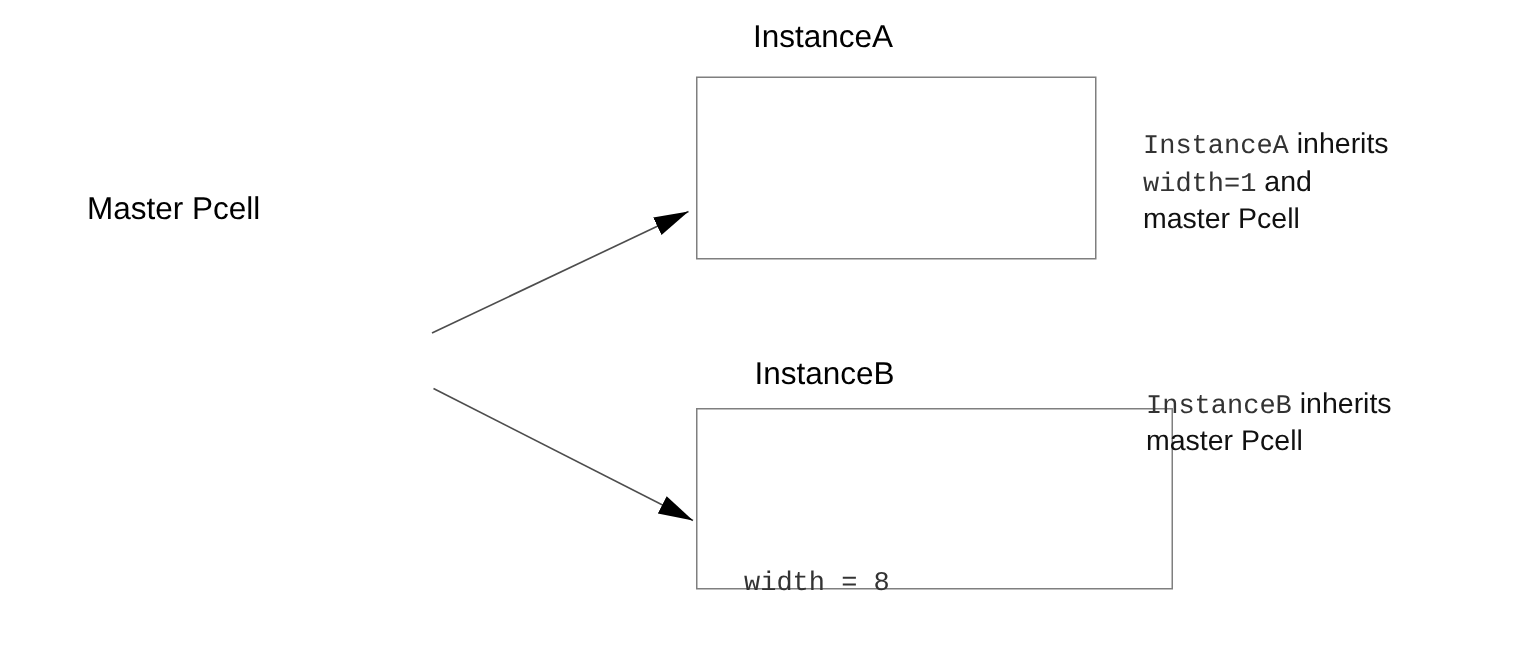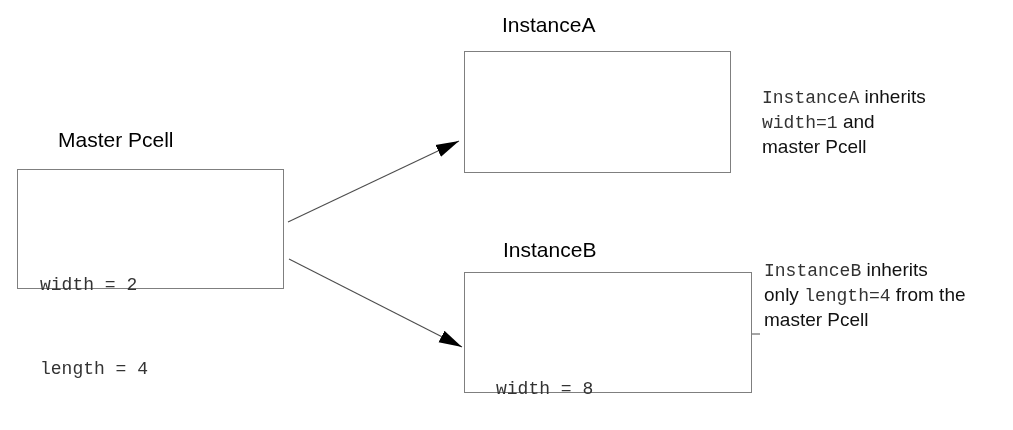--- a/index.html
+++ b/index.html
@@ -24,21 +24,21 @@
     pointer-events: none;
   }
   .box {
     position: absolute;
     border: 1px solid #7f7f7f;
     background: #ffffff;
     box-sizing: border-box;
   }
   .master-box   { left: 17px;  top: 169px; width: 267px; height: 120px; }
   .instance-a-box { left: 464px; top: 51px;  width: 267px; height: 122px; }
-  .instance-b-box { left: 464px; top: 272px; width: 288px; height: 121px; }
+  .instance-b-box { left: 464px; top: 272px; width: 318px; height: 121px; }
   .box-label {
     position: absolute;
     font-size: 21px;
     line-height: 24px;
     color: #000000;
     white-space: nowrap;
   }
   .master-label     { left: 58px;  top: 128px; }
   .instance-a-label { left: 502px; top: 13px; }
   .instance-b-label { left: 503px; top: 238px; }
@@ -82,42 +82,35 @@
     </g>
     <g>
       <line x1="289" y1="259" x2="462" y2="347" stroke="#4d4d4d" stroke-width="1.1" marker-end="url(#ah)"></line>
     </g>
     <g>
       <line x1="760" y1="334" x2="633" y2="334" stroke="#4d4d4d" stroke-width="1.1" marker-end="url(#ah)"></line>
     </g>
   </svg>
 
   <div class="box-label master-label">Master Pcell</div>
-  <div class="box master-box">
-    <div class="param-block master-params">
-      <div class="mono">width = 2</div>
-      <div class="mono">length = 4</div>
-    </div>
-  </div>
 
   <div class="box-label instance-a-label">InstanceA</div>
   <div class="box instance-a-box"></div>
 
   <div class="box-label instance-b-label">InstanceB</div>
   <div class="box instance-b-box">
     <div class="param-block instance-b-param">
       <div class="mono">width = 8</div>
     </div>
   </div>
 
   <div class="note note-a">
     <div class="note-line"><span class="mono">InstanceA</span><span> inherits</span></div>
     <div class="note-line"><span class="mono">width=1</span><span> and</span></div>
     <div class="note-line"><span>master Pcell</span></div>
   </div>
 
   <div class="note note-b">
     <div class="note-line"><span class="mono">InstanceB</span><span> inherits</span></div>
-    <div class="note-line"><span>only </span><span class="mono">length=4</span><span> from the</span></div>
     <div class="note-line"><span>master Pcell</span></div>
   </div>
 
 </div>
 
 </body></html>

